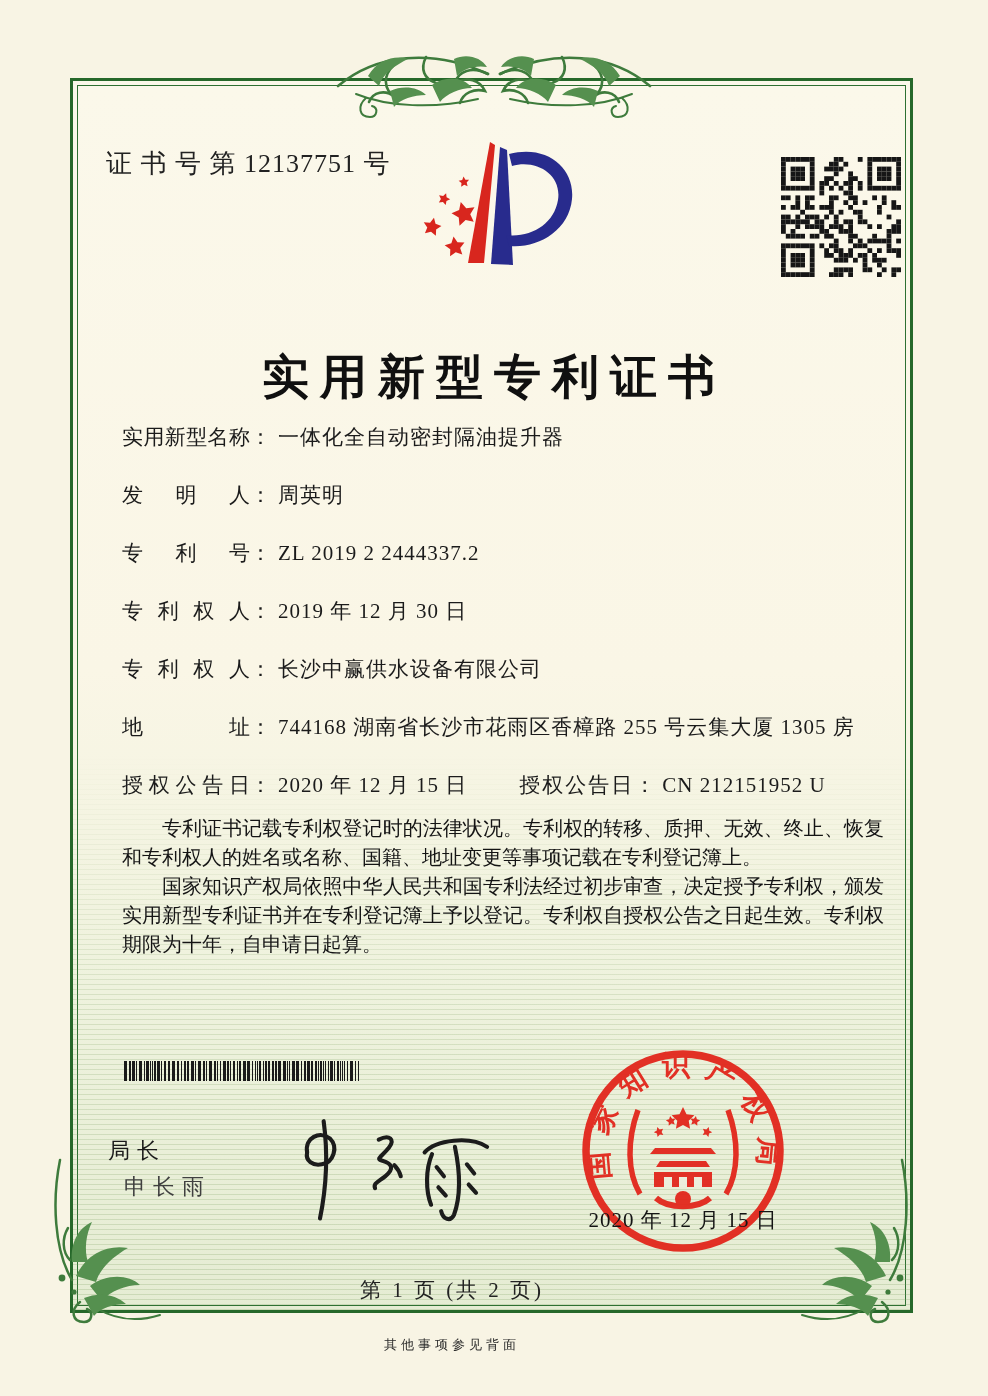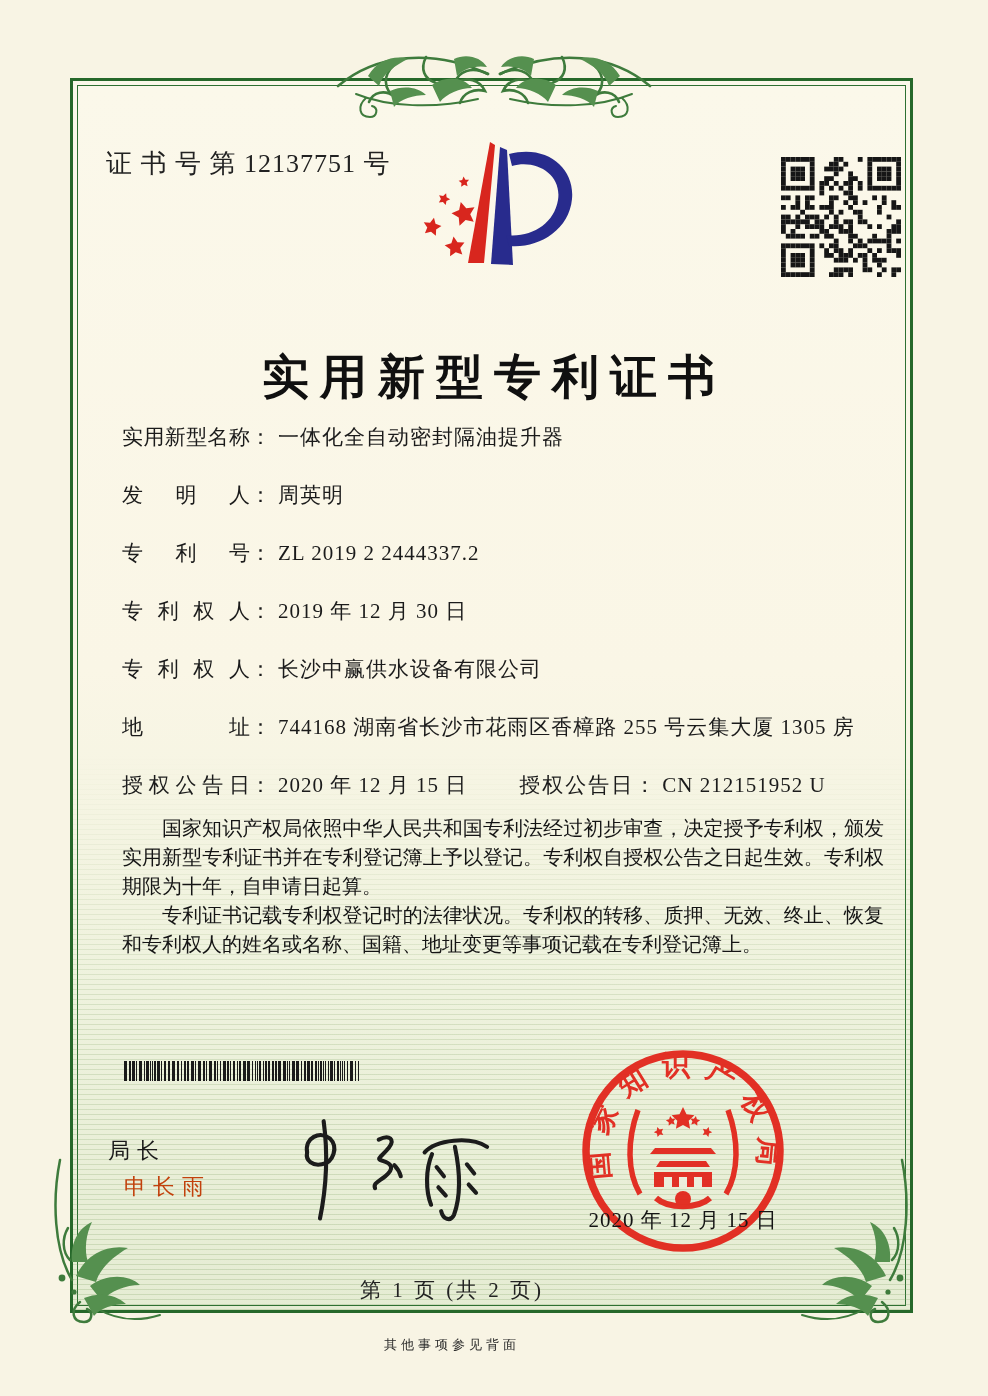--- a/index.html
+++ b/index.html
@@ -38,21 +38,21 @@
   .fcolon{display:inline-block;}
   .fvalue{margin-left:7px;letter-spacing:1px;}
   .fpair2{margin-left:52px;}
   .flabel2{letter-spacing:2px;}
   
   .paras{left:122px;top:814px;width:762px;font-size:20px;line-height:29px;
          text-align:justify;color:#141414;}
   .paras p{margin:0;text-indent:2em;}
   
   .signer-title{left:108px;top:1136px;font-size:22px;letter-spacing:7px;color:#1a1a1a;}
-  .signer-name{left:124px;top:1172px;font-size:22px;letter-spacing:7px;color:#c2410c;}
+  .signer-name{left:124px;top:1172px;font-size:22px;letter-spacing:7px;color:#404040;}
   .seal-date{left:583px;top:1206px;width:200px;text-align:center;font-size:21px;
              letter-spacing:1px;color:#141414;z-index:6;}
   .page-info{left:0;top:1276px;width:904px;text-align:center;font-size:21px;
              letter-spacing:3px;color:#222;}
   .back-note{left:0;top:1336px;width:904px;text-align:center;font-size:13px;
              letter-spacing:4px;color:#2a2a2a;}
   svg{display:block;}
   .mirror{transform:scaleX(-1);}
 </style>
 </head>
@@ -477,22 +477,22 @@
   </div>
   <div class="frow">
     <span class="flabel">授权公告日</span>
       <span class="fcolon">：</span>
       <span class="fvalue">2020 年 12 月 15 日</span>
     <span class="fpair2"><span class="flabel2">授权公告日</span><span>：</span><span class="fvalue">CN 212151952 U</span></span>
   </div>
 </div>
 
 <div class="abs paras">
+  <p>专利证书记载专利权登记时的法律状况。专利权的转移、质押、无效、终止、恢复和专利权人的姓名或名称、国籍、地址变更等事项记载在专利登记簿上。</p>
   <p>国家知识产权局依照中华人民共和国专利法经过初步审查，决定授予专利权，颁发实用新型专利证书并在专利登记簿上予以登记。专利权自授权公告之日起生效。专利权期限为十年，自申请日起算。</p>
-  <p>专利证书记载专利权登记时的法律状况。专利权的转移、质押、无效、终止、恢复和专利权人的姓名或名称、国籍、地址变更等事项记载在专利登记簿上。</p>
 </div>
 
 <svg class="abs" id="barcode" style="left:124px;top:1061px" width="242" height="20" viewBox="0 0 242 20">
     <g fill="#1a1a1a">
       <rect x="0" y="0" width="3" height="20"></rect>
       <rect x="5" y="0" width="2" height="20"></rect>
       <rect x="8" y="0" width="3" height="20"></rect>
       <rect x="12" y="0" width="1" height="20"></rect>
       <rect x="15" y="0" width="3" height="20"></rect>
       <rect x="20" y="0" width="1" height="20"></rect>

